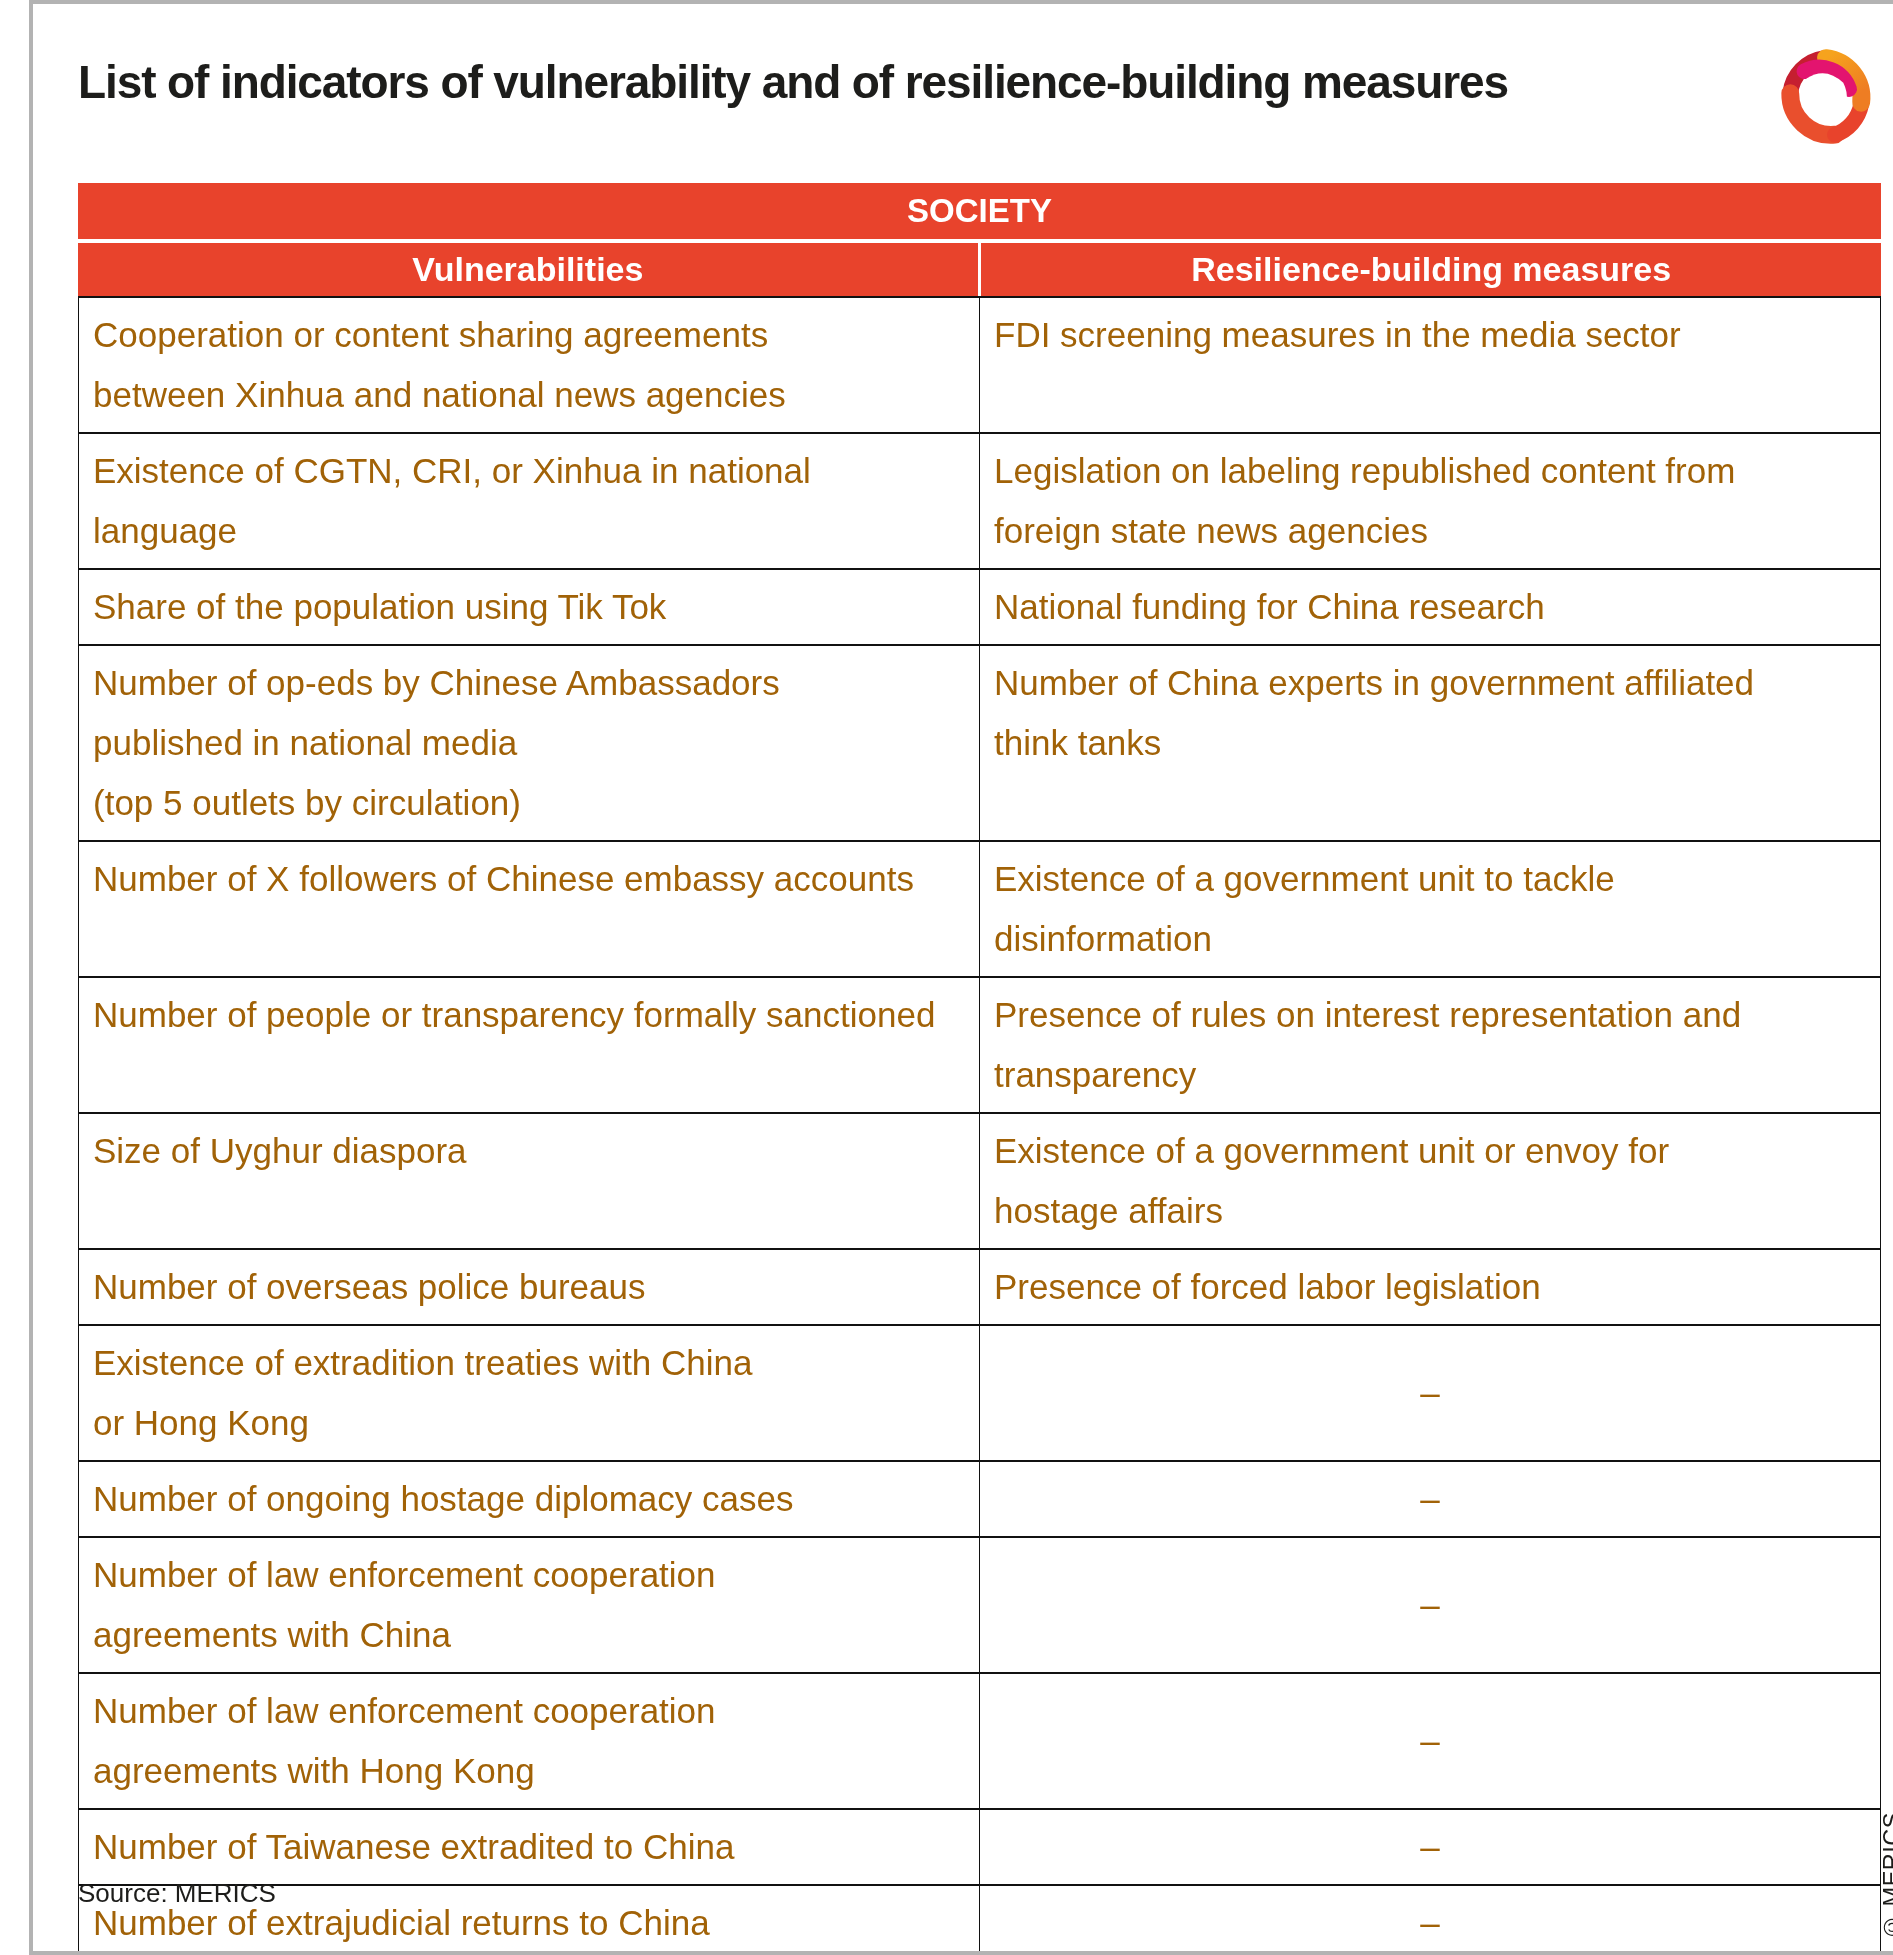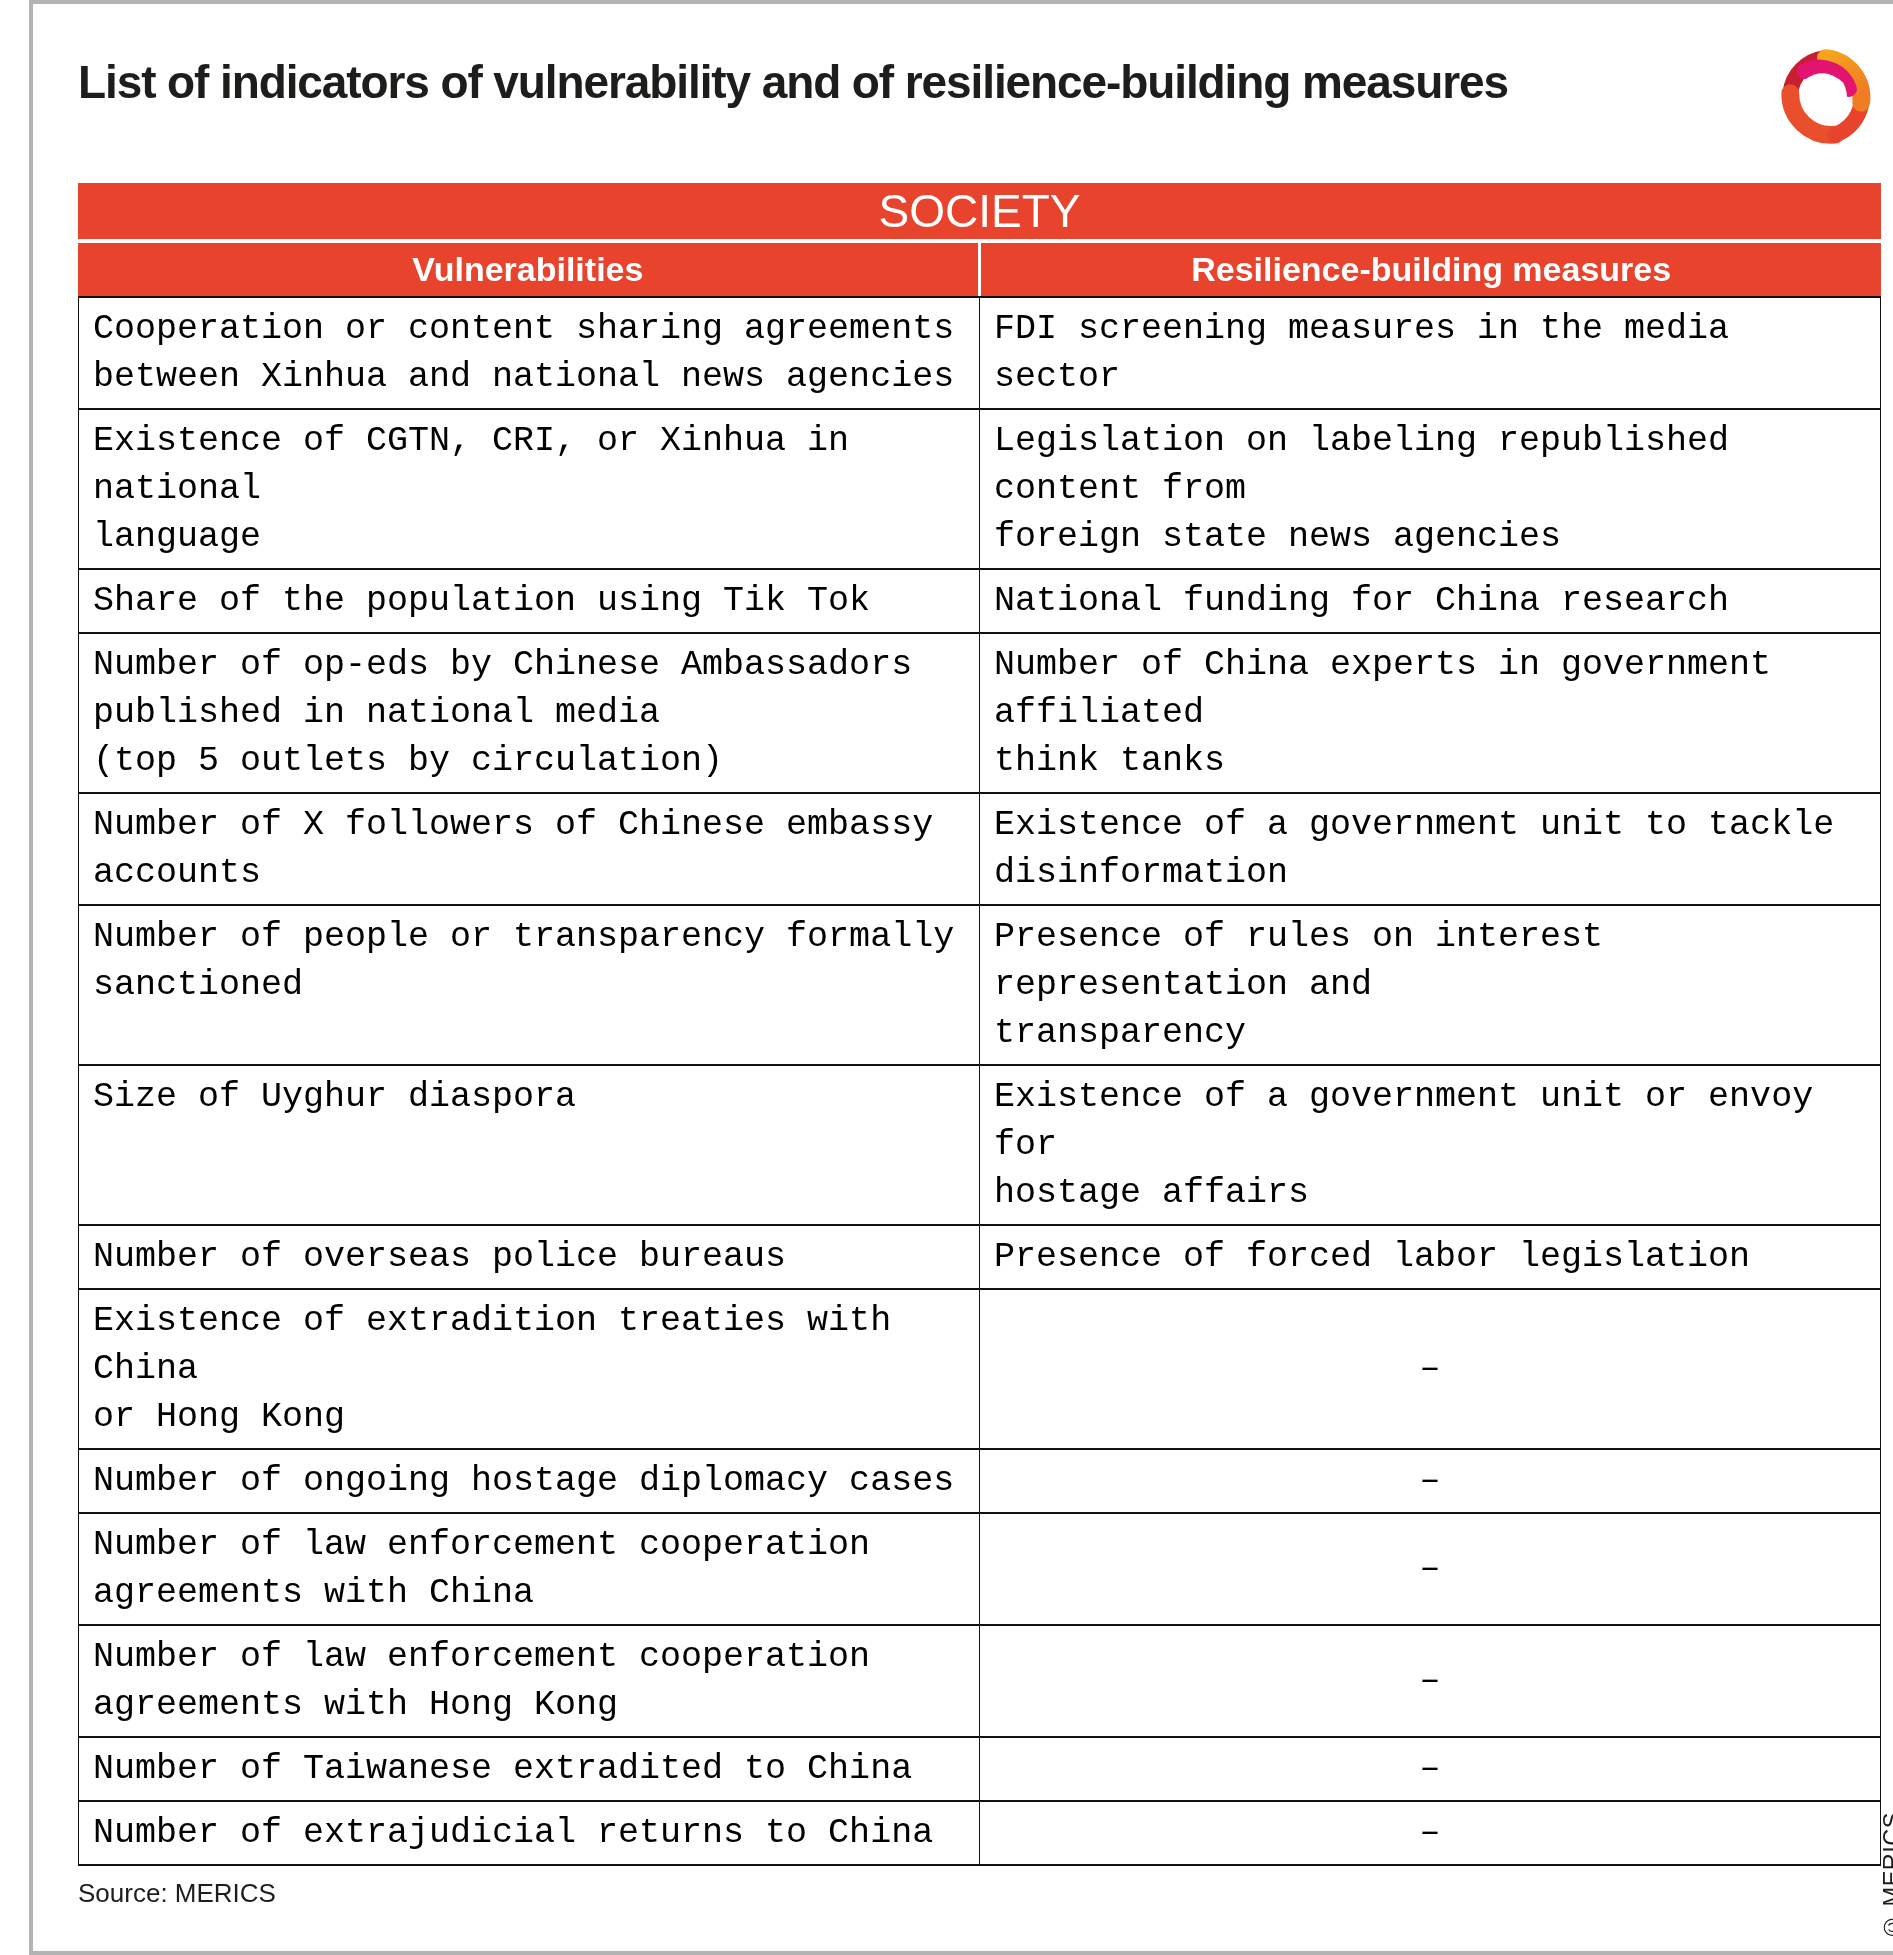--- a/index.html
+++ b/index.html
@@ -41,22 +41,22 @@
     top: 179px;
     width: 1803px;
   }
   .society-bar {
     height: 56px;
     background: #e8432c;
     color: #ffffff;
     display: flex;
     align-items: center;
     justify-content: center;
-    font-size: 46px;
-    font-weight: 400;
+    font-size: 33px;
+    font-weight: 700;
   }
   .header-gap { height: 3.7px; background: #ffffff; }
   .col-headers { display: flex; gap: 3.7px; }
   .col-headers .hcell {
     flex: 1 1 0;
     height: 53px;
     background: #e8432c;
     color: #ffffff;
     display: flex;
     align-items: center;
@@ -68,24 +68,24 @@
     width: 100%;
     border-collapse: collapse;
     table-layout: fixed;
   }
   table.body td {
     border: 1.6px solid #111111;
     border-top-width: 2.1px;
     border-bottom-width: 2.1px;
     vertical-align: top;
     padding: 7px 14px;
-    font-family: Liberation Mono, monospace;
+    font-family: Liberation Sans, sans-serif;
     font-size: 35px;
-    line-height: 48px;
-    color: #000000;
+    line-height: 60px;
+    color: #a16207;
     white-space: pre-line;
   }
   table.body td.dash {
     text-align: center;
     vertical-align: middle;
     white-space: normal;
   }
   .source {
     position: absolute;
     left: 45px;

